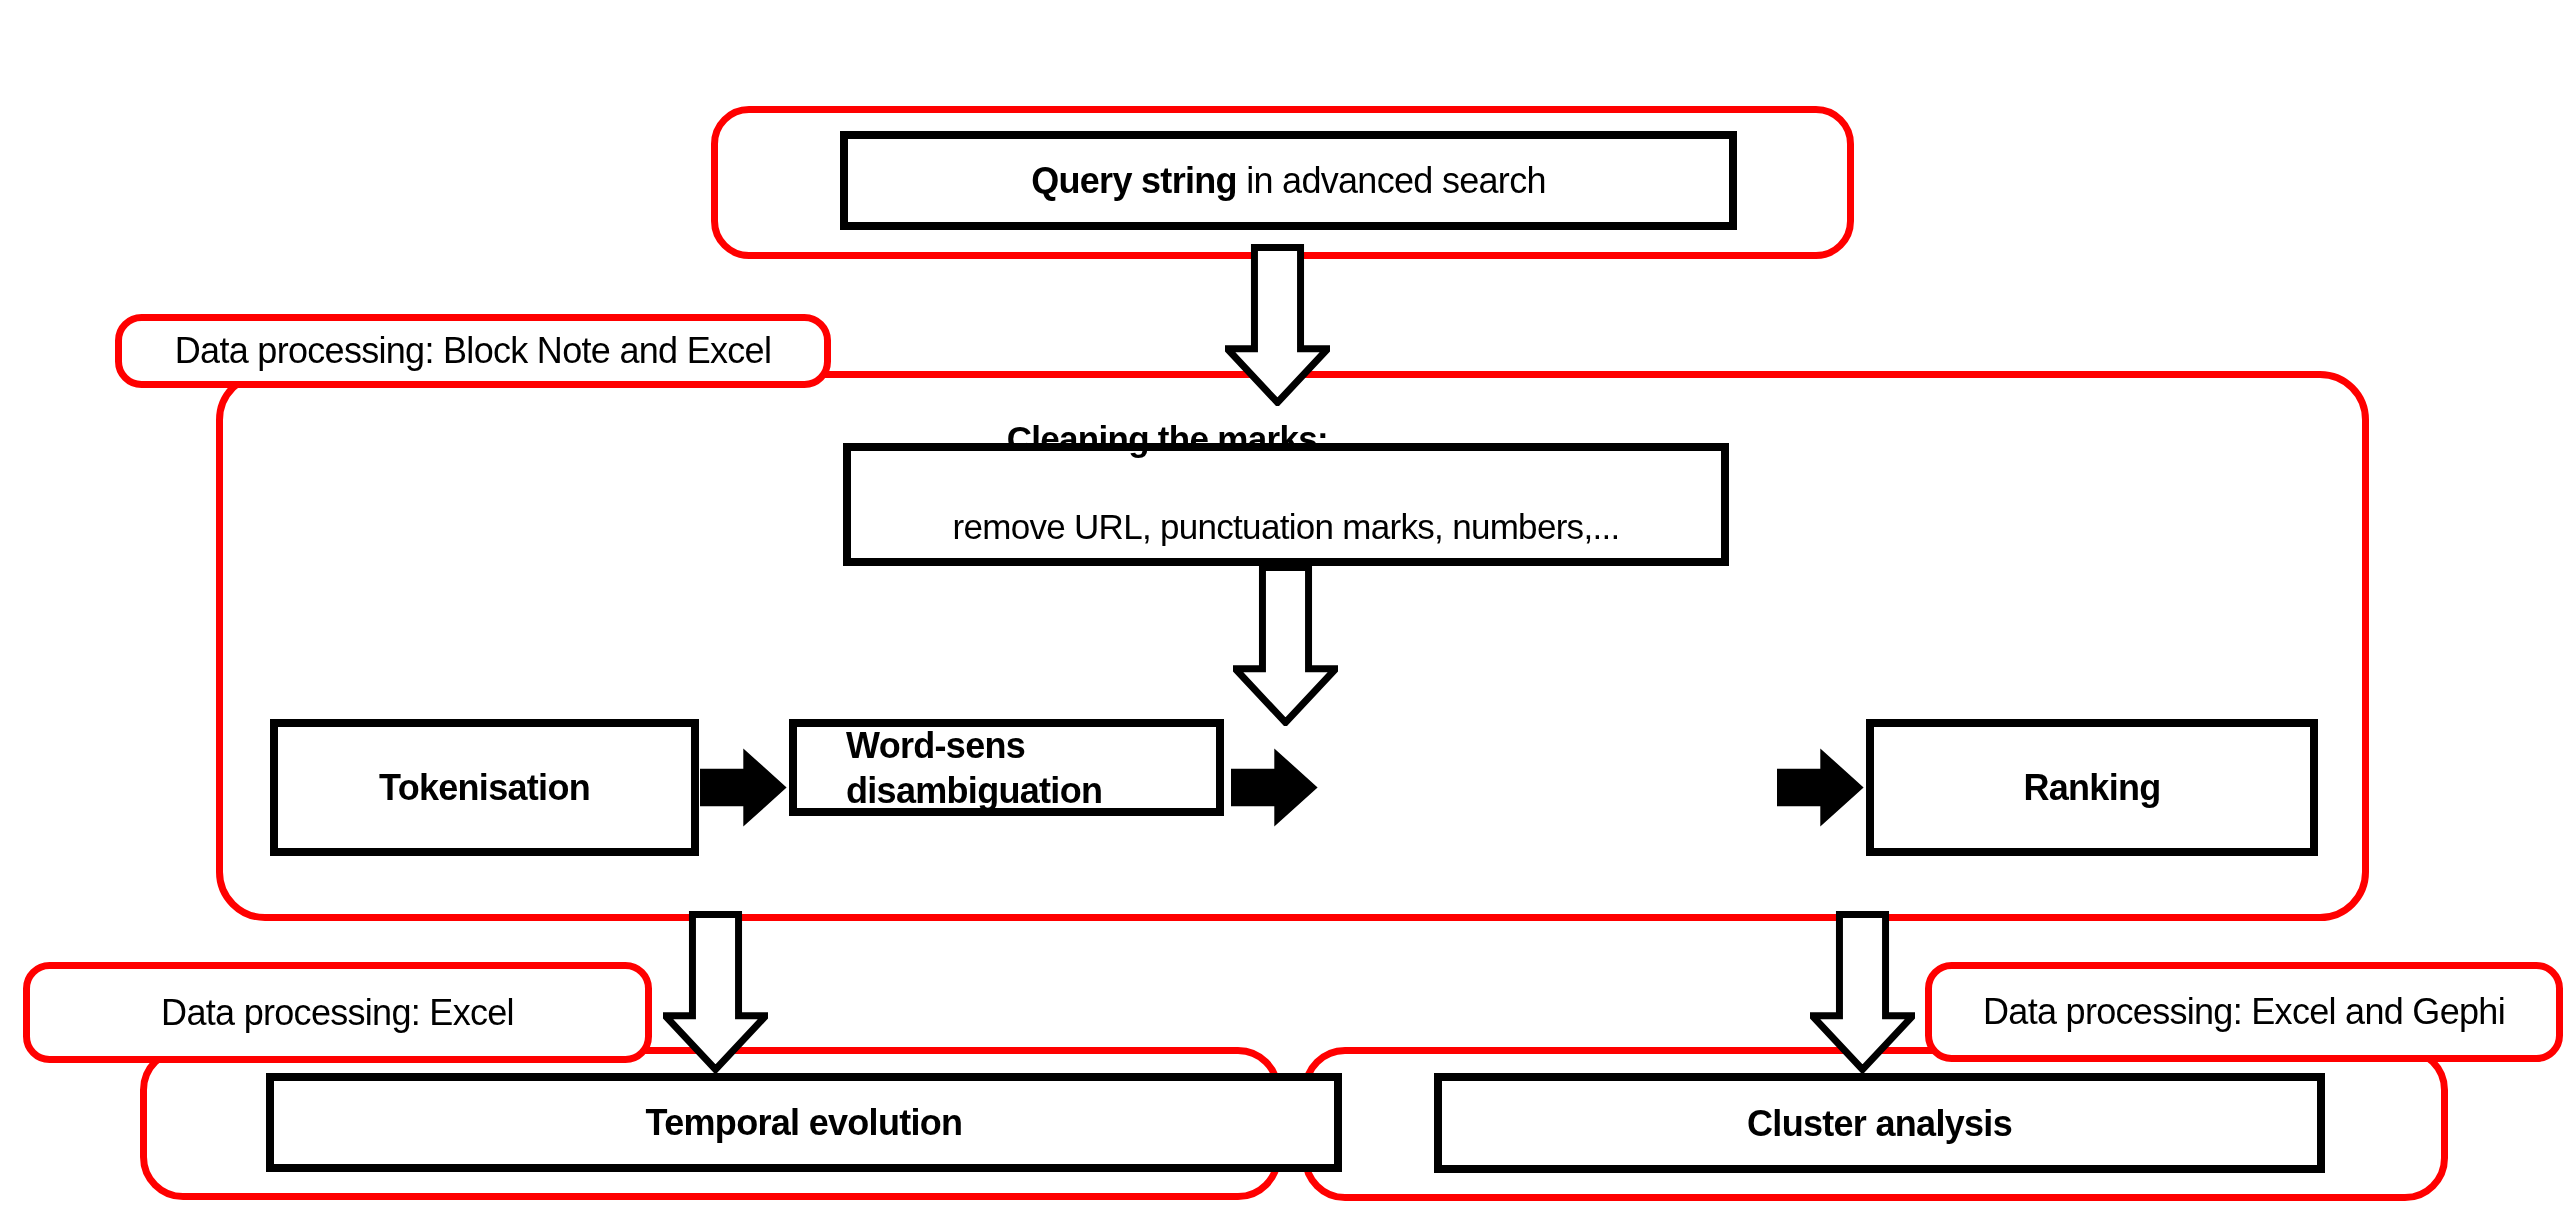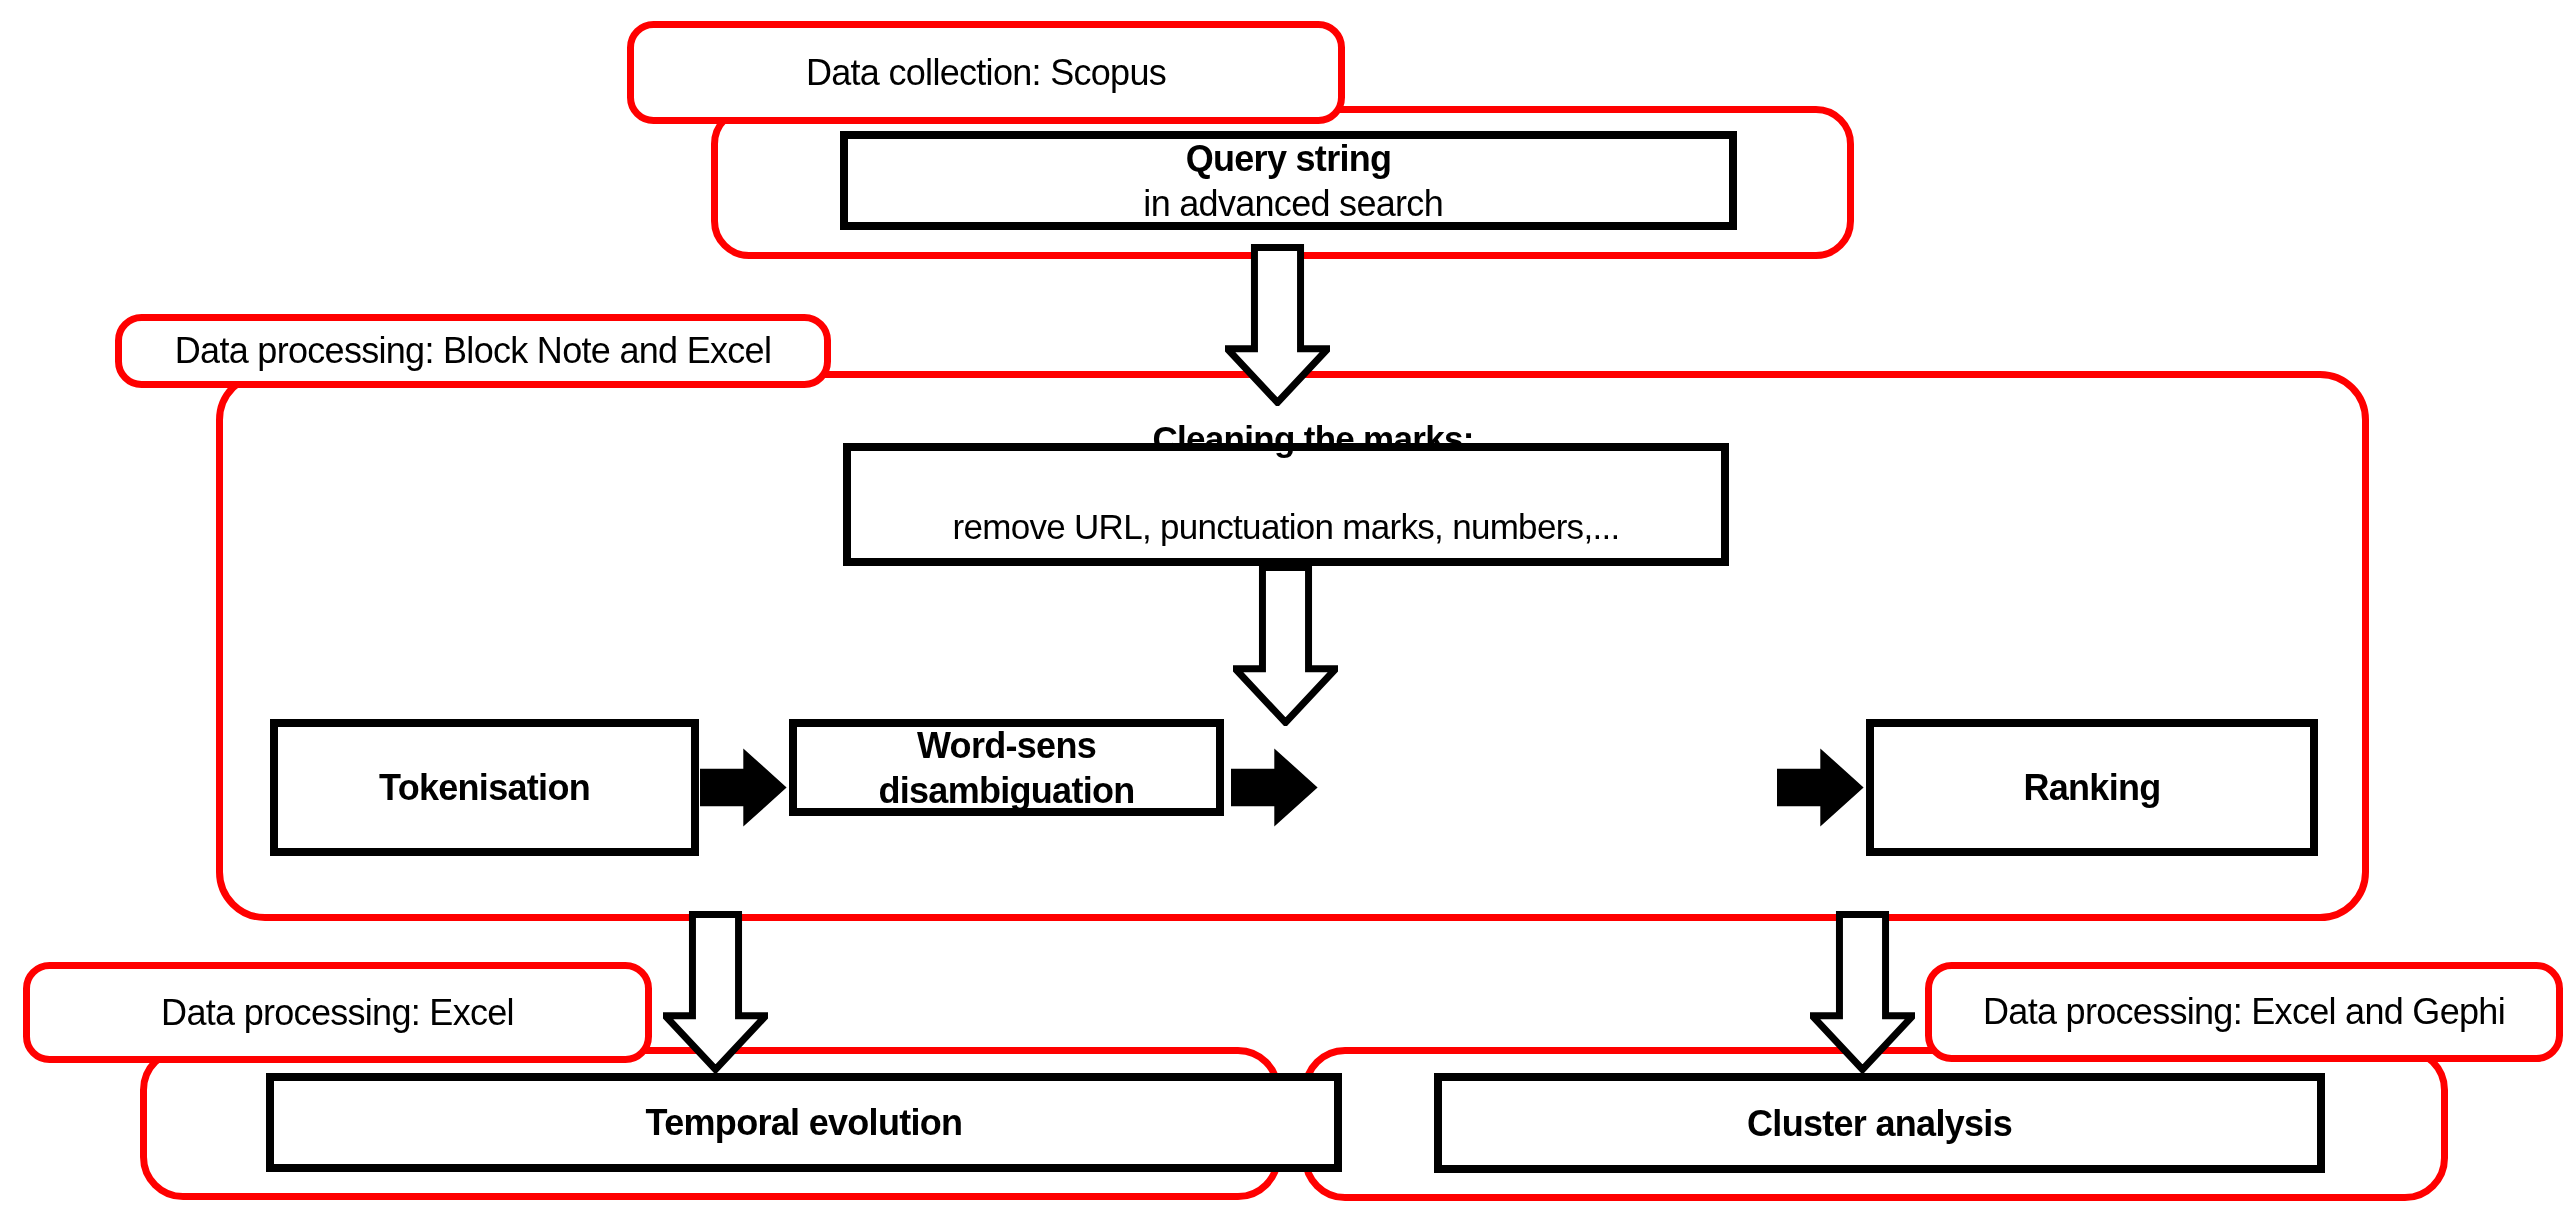--- a/index.html
+++ b/index.html
@@ -41,47 +41,43 @@
     letter-spacing: -0.7px;
   }
   
   .process-box {
     position: absolute;
     border: 8.4px solid var(--line-black, #000);
     background: var(--background, #fff);
     z-index: 3;
     display: flex; align-items: center; justify-content: center;
     font-size: 36px; font-weight: 700;
-    text-align: center;
+    text-align: left;
     line-height: 1.25;
     letter-spacing: -0.7px;
     white-space: pre-wrap;
-    flex-direction: column;
   }
   .process-box .regular { font-weight: 400; }
   .cleaning-lines { font-size: 35px; }
   .cleaning-lines .regular { display: block; font-weight: 400; }
   .arrow { position: absolute; color: var(--line-black, #000); }
   .arrow.hollow { z-index: 4; }
   .arrow.solid  { z-index: 3; }
   svg { display: block; }
 </style>
 </head>
 <body>
 
 <div class="stage">
 
   <div class="group-outline" style="left:711px; top:106px; width:1143px; height:153px; border-radius:38px;"></div>
   <div class="group-outline" style="left:216px; top:371px; width:2153px; height:550px; border-radius:49px;"></div>
   <div class="group-outline" style="left:140px; top:1047px; width:1141px; height:153px;"></div>
   <div class="group-outline" style="left:1302px; top:1047px; width:1146px; height:154px;"></div>
 
-  <div class="stage-label" style="left:627px; top:21px; width:718px; height:103px;">
-    <span>Data collection: Scopus</span>
-  </div>
   <div class="stage-label" style="left:115px; top:314px; width:716px; height:74px;">
     <span>Data processing: Block Note and Excel</span>
   </div>
   <div class="stage-label" style="left:1925px; top:962px; width:638px; height:100px;">
     <span>Data processing: Excel and Gephi</span>
   </div>
   <div class="stage-label" style="left:23px; top:962px; width:629px; height:101px;">
     <span>Data processing: Excel</span>
   </div>
 

